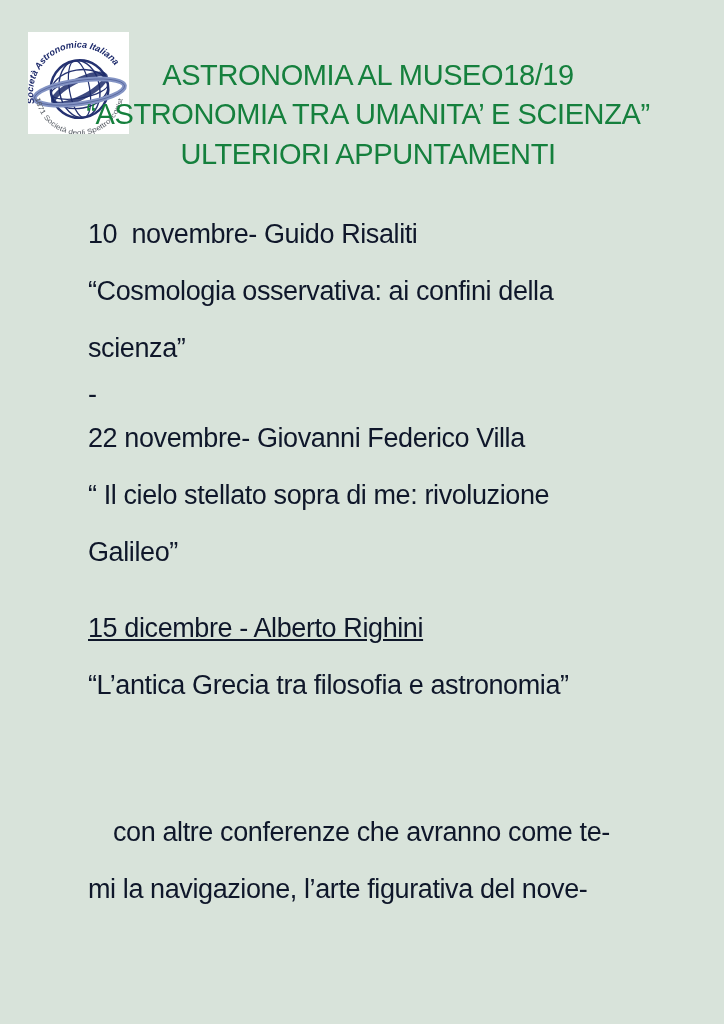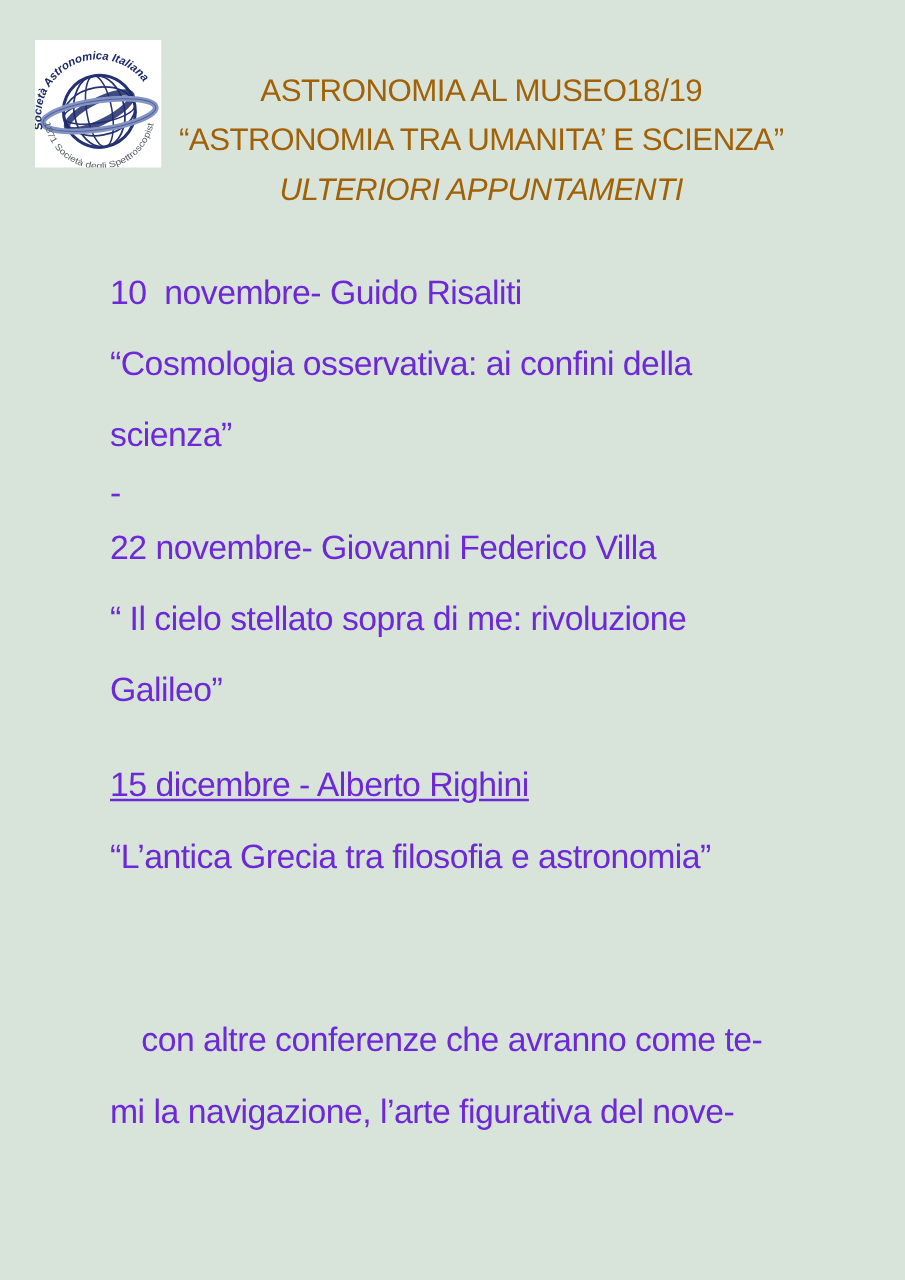--- a/index.html
+++ b/index.html
@@ -21,41 +21,41 @@
     left: 28px;
     top: 32px;
     width: 101px;
     height: 102px;
     background: #ffffff;
   }
   .logo svg { display: block; width: 100%; height: 100%; }
   
   .title-line {
     position: absolute;
-    left: 46px;
+    left: 29px;
     width: 678px;
     text-align: center;
-    font-size: 25px;
+    font-size: 29px;
     line-height: 1.15;
     letter-spacing: -0.4px;
     white-space: pre;
-    color: #a16207;
+    color: #15803d;
   }
   .title-1 { top: 59px; }
   .title-2 { top: 98px; }
-  .title-3 { top: 138px; font-style: italic; }
+  .title-3 { top: 138px; }
   
   .body-line {
     position: absolute;
     left: 88px;
     font-size: 27px;
     line-height: 1.15;
     letter-spacing: -0.4px;
     white-space: pre;
-    color: #6d28d9;
+    color: #0f172a;
   }
   .bl-0  { top: 219px; }
   .bl-1  { top: 276px; }
   .bl-2  { top: 333px; }
   .bl-3  { top: 379px; }
   .bl-4  { top: 423px; }
   .bl-5  { top: 480px; }
   .bl-6  { top: 537px; }
   .bl-7  { top: 613px; text-decoration: underline; }
   .bl-8  { top: 670px; text-align: right; }

